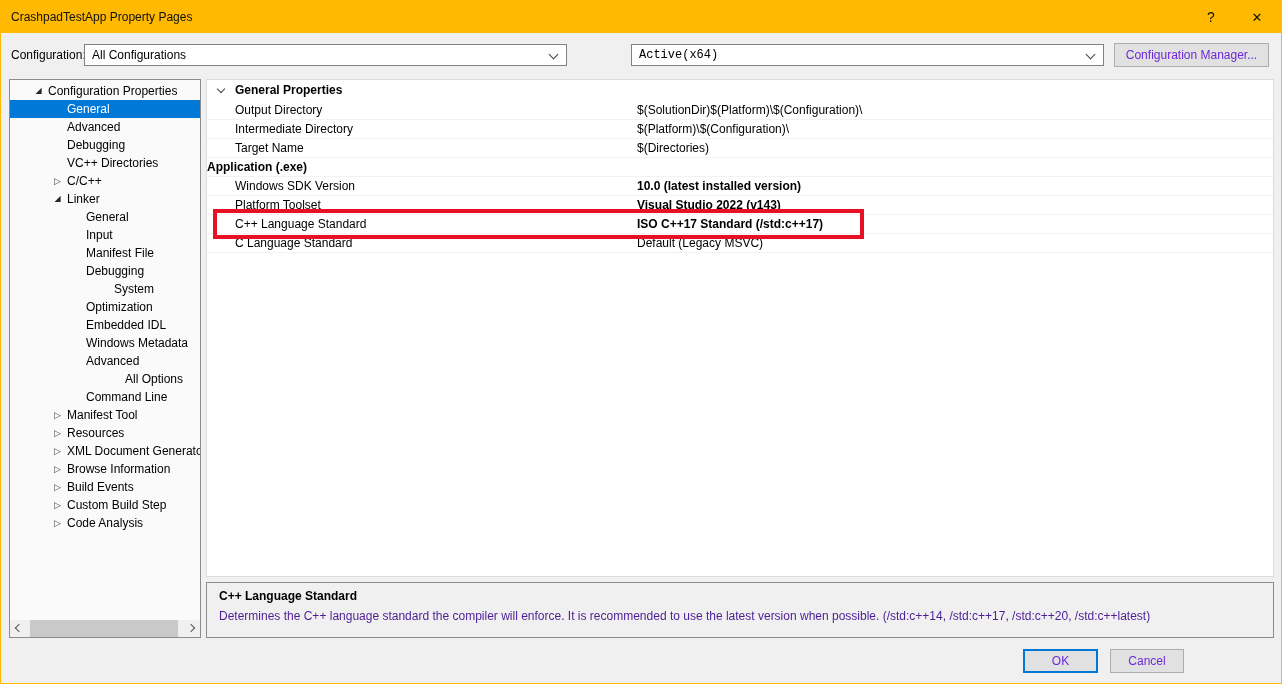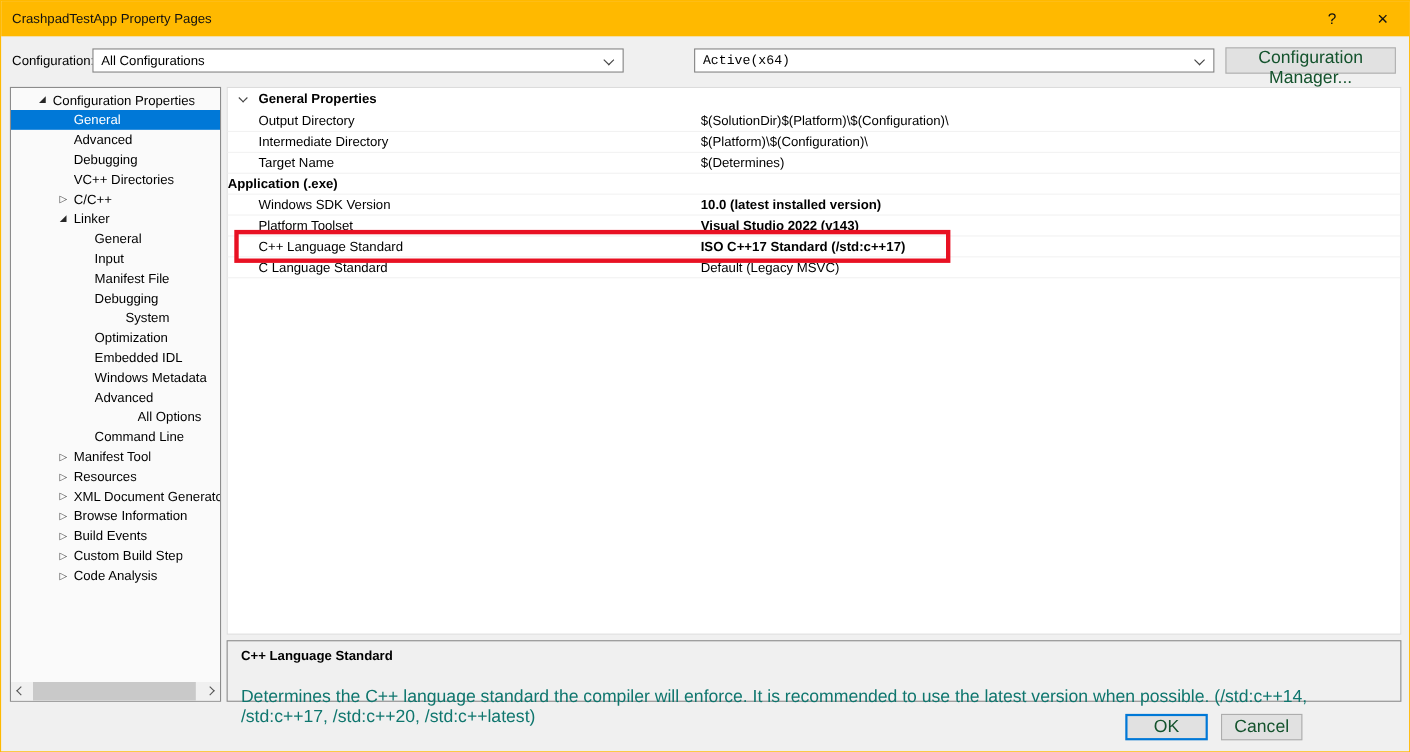--- a/index.html
+++ b/index.html
@@ -15,21 +15,21 @@
   .tb-btn { position:absolute; top:0; width:36px; height:32px; display:flex; align-items:center;
             justify-content:center; font-size:14px; color:#111; cursor:default; }
   .tb-help { right:52px; }
   .tb-close { right:6px; font-size:13px; }
   
   .cfg-label { position:absolute; font-size:12px; color:#000; }
   .combo { position:absolute; top:43px; height:22px; background:#fff; border:1px solid #818181;
            display:flex; align-items:center; padding-left:7px; }
   .combo .chev { position:absolute; right:9px; top:6px; width:7px; height:7px;
                  border-right:1.4px solid #444; border-bottom:1.4px solid #444; transform:rotate(45deg); }
-  .push-btn { background:#E1E1E1; border:1px solid #ADADAD; font-family:inherit; font-size:16px; color:#14532d; }
+  .push-btn { background:#E1E1E1; border:1px solid #ADADAD; font-family:inherit; font-size:12px; color:#6d28d9; }
   .cm-btn { position:absolute; left:1113px; top:42px; width:155px; height:24px; }
   
   .tree-panel { position:absolute; left:8px; top:78px; width:192px; height:559px;
                 background:#FAFAFA; border:1px solid #8C8C8C; overflow:hidden; }
   .tree-items { position:absolute; top:2px; left:0; right:0; }
   .tree-item { height:18px; line-height:18px; display:flex; white-space:nowrap; cursor:default; }
   .tree-item.selected { background:#0078D7; color:#fff; }
   .tree-arrow { width:19px; flex:0 0 19px; text-align:center; font-size:8px; line-height:18px; color:#262626; }
   .tree-arrow.collapsed { font-size:9px; color:#3c3c3c; }
   .tree-label { overflow:hidden; }
@@ -50,21 +50,21 @@
   .prop-row { display:flex; height:19px; line-height:18px; border-bottom:1px solid #F2F2F2; }
   .prop-name { width:430px; flex:0 0 430px; padding-left:28px; white-space:nowrap; overflow:hidden; }
   .prop-value { flex:1; white-space:nowrap; overflow:hidden; }
   .prop-value.bold { font-weight:bold; }
   .highlight-box { position:absolute; left:6px; top:129px; width:651px; height:30px;
                    border:4px solid #E81123; z-index:5; pointer-events:none; }
   
   .desc-panel { position:absolute; left:205px; top:581px; width:1068px; height:56px;
                 background:#F0F0F0; border:1px solid #8C8C8C; padding:6px 12px; }
   .desc-title { font-weight:bold; font-size:12px; }
-  .desc-text { margin-top:22px; font-size:16px; color:#0f766e; }
+  .desc-text { margin-top:6px; font-size:12px; color:#4c1d95; }
   
   .footer-btn { position:absolute; top:648px; height:24px; }
   .btn-ok { left:1022px; width:75px; border:2px solid #0078D7; }
   .btn-cancel { left:1109px; width:74px; }
   .btn-apply { left:1195px; width:73px;margin-top:46px; }
 </style>
 </head>
 <body>
 
 <div class="window">
@@ -214,21 +214,21 @@
         <div class="prop-row">
           <div class="prop-name">Output Directory</div>
           <div class="prop-value">$(SolutionDir)$(Platform)\$(Configuration)\</div>
         </div>
         <div class="prop-row">
           <div class="prop-name">Intermediate Directory</div>
           <div class="prop-value">$(Platform)\$(Configuration)\</div>
         </div>
         <div class="prop-row">
           <div class="prop-name">Target Name</div>
-          <div class="prop-value">$(Determines)</div>
+          <div class="prop-value">$(Directories)</div>
         </div>
         <div class="prop-row">
           <div class="prop-value bold">Application (.exe)</div>
         </div>
         <div class="prop-row">
           <div class="prop-name">Windows SDK Version</div>
           <div class="prop-value bold">10.0 (latest installed version)</div>
         </div>
         <div class="prop-row">
           <div class="prop-name">Platform Toolset</div>

